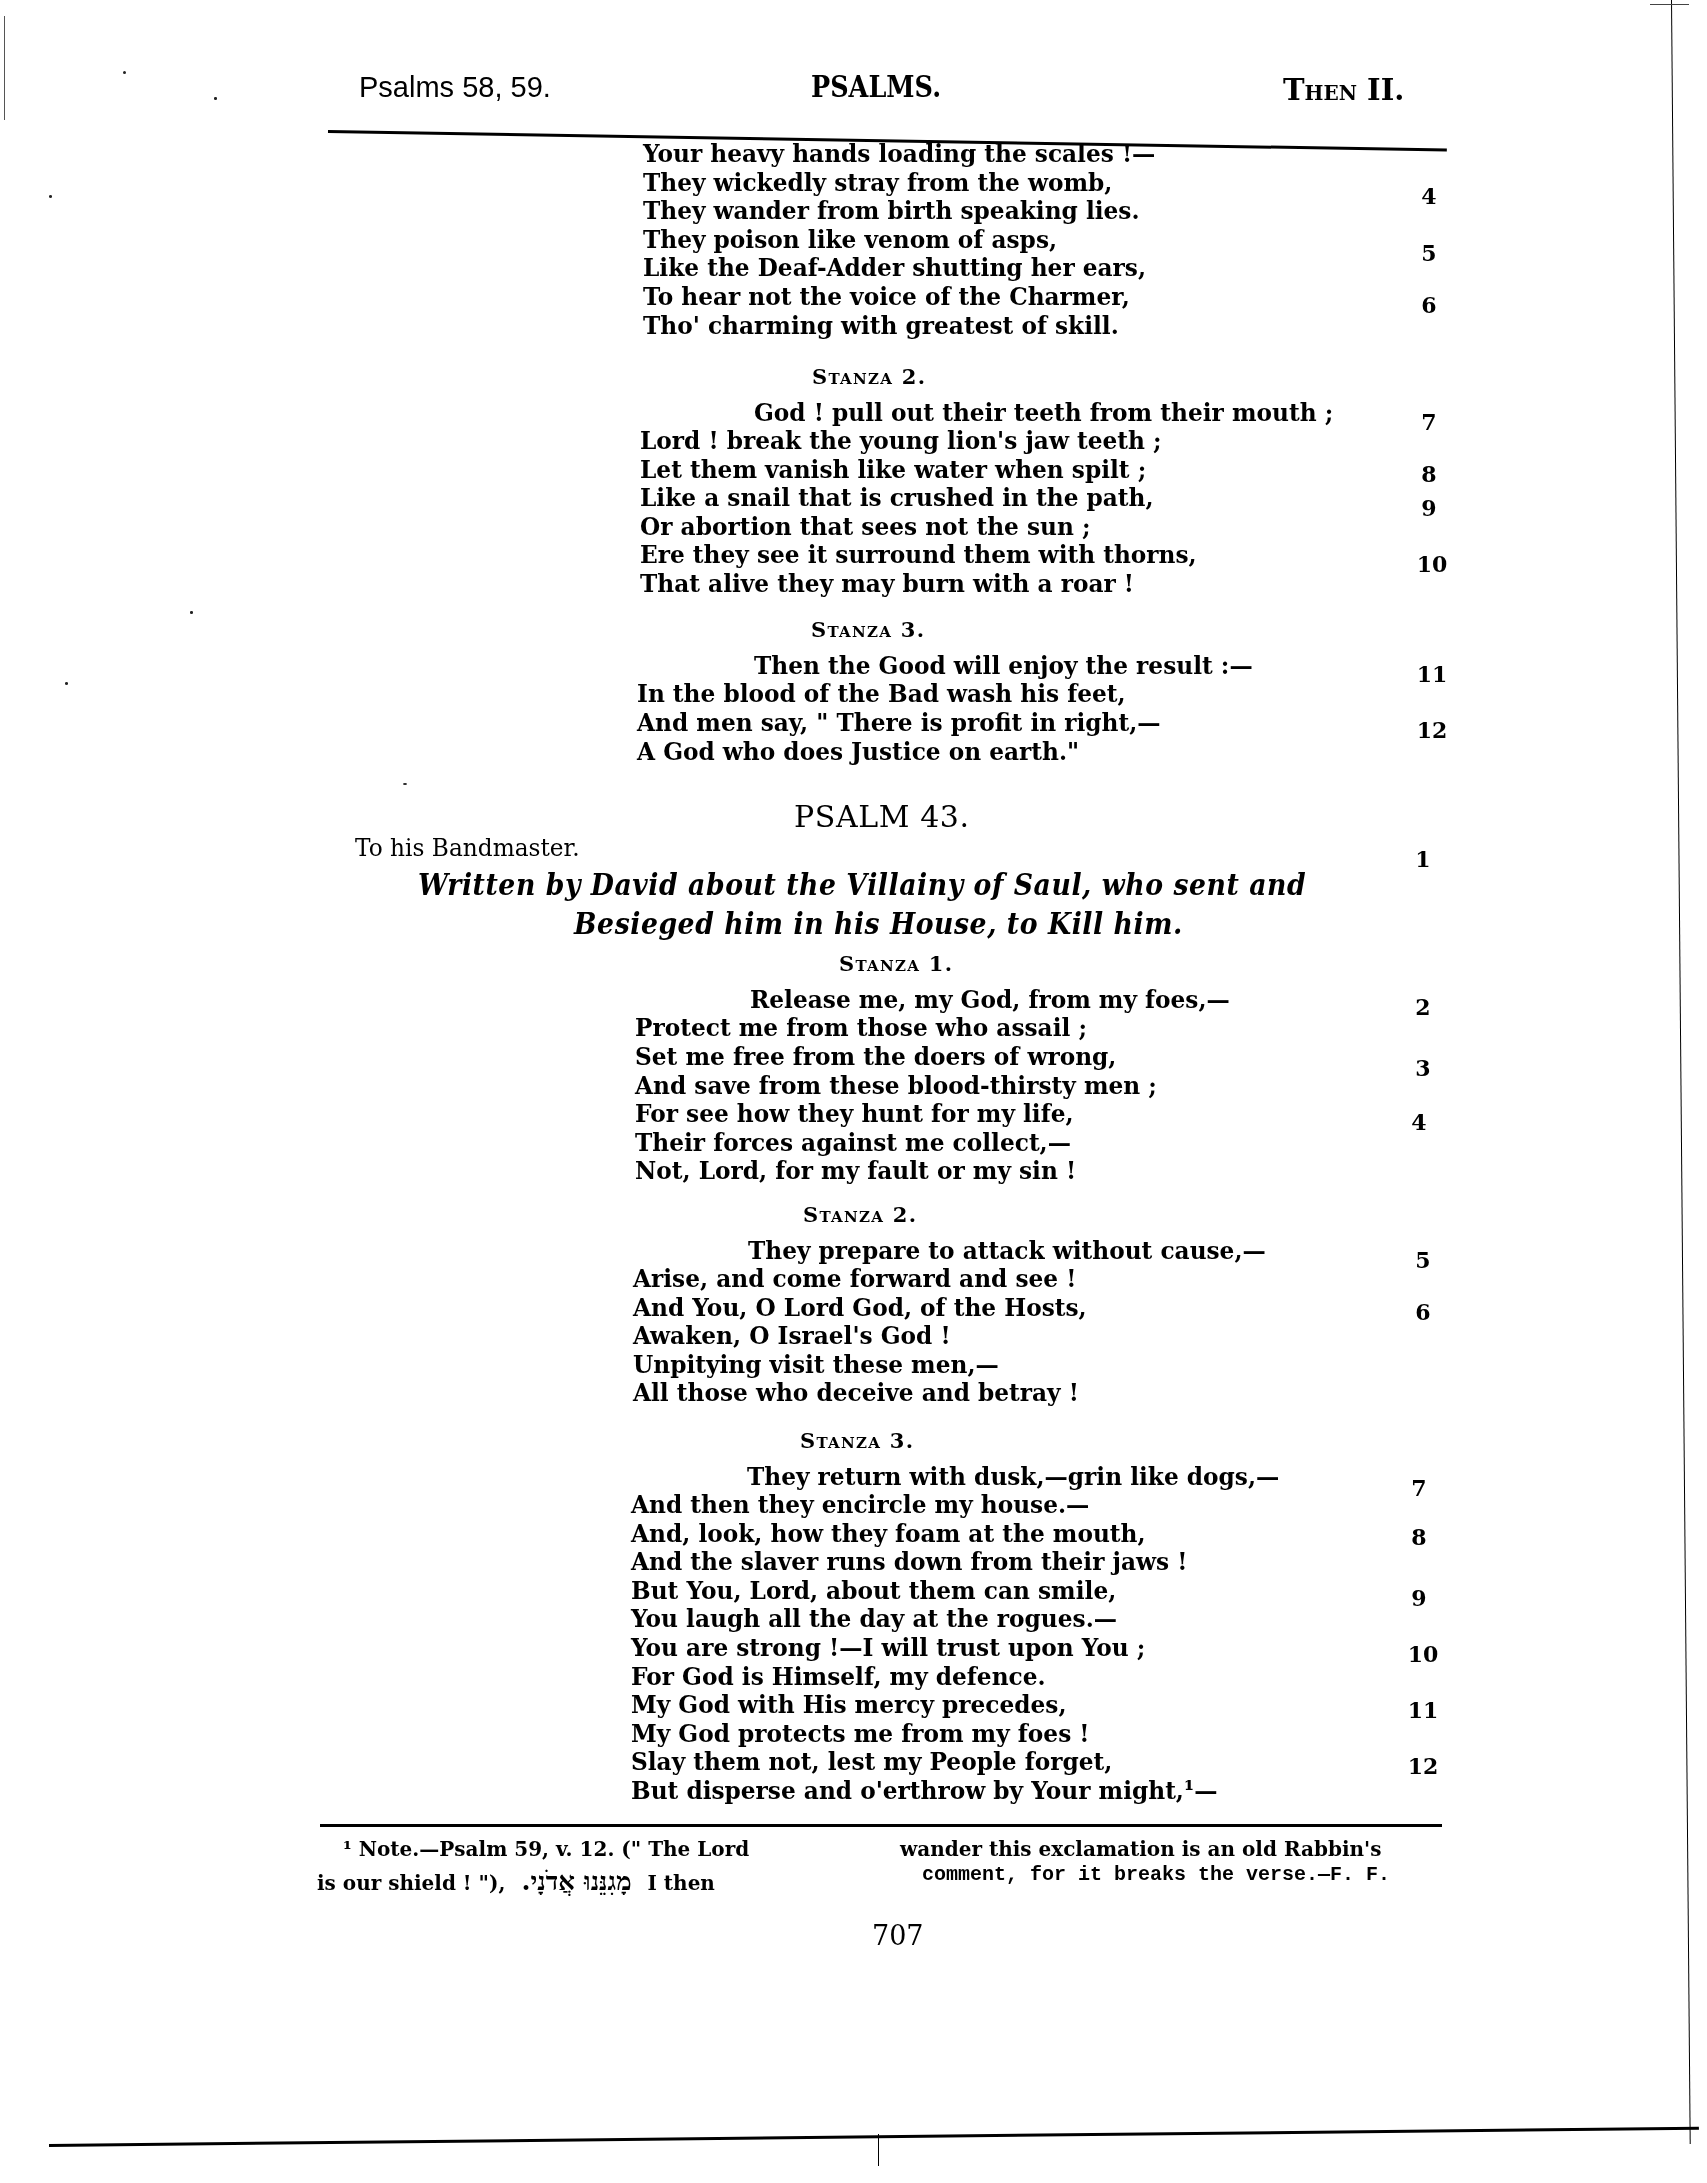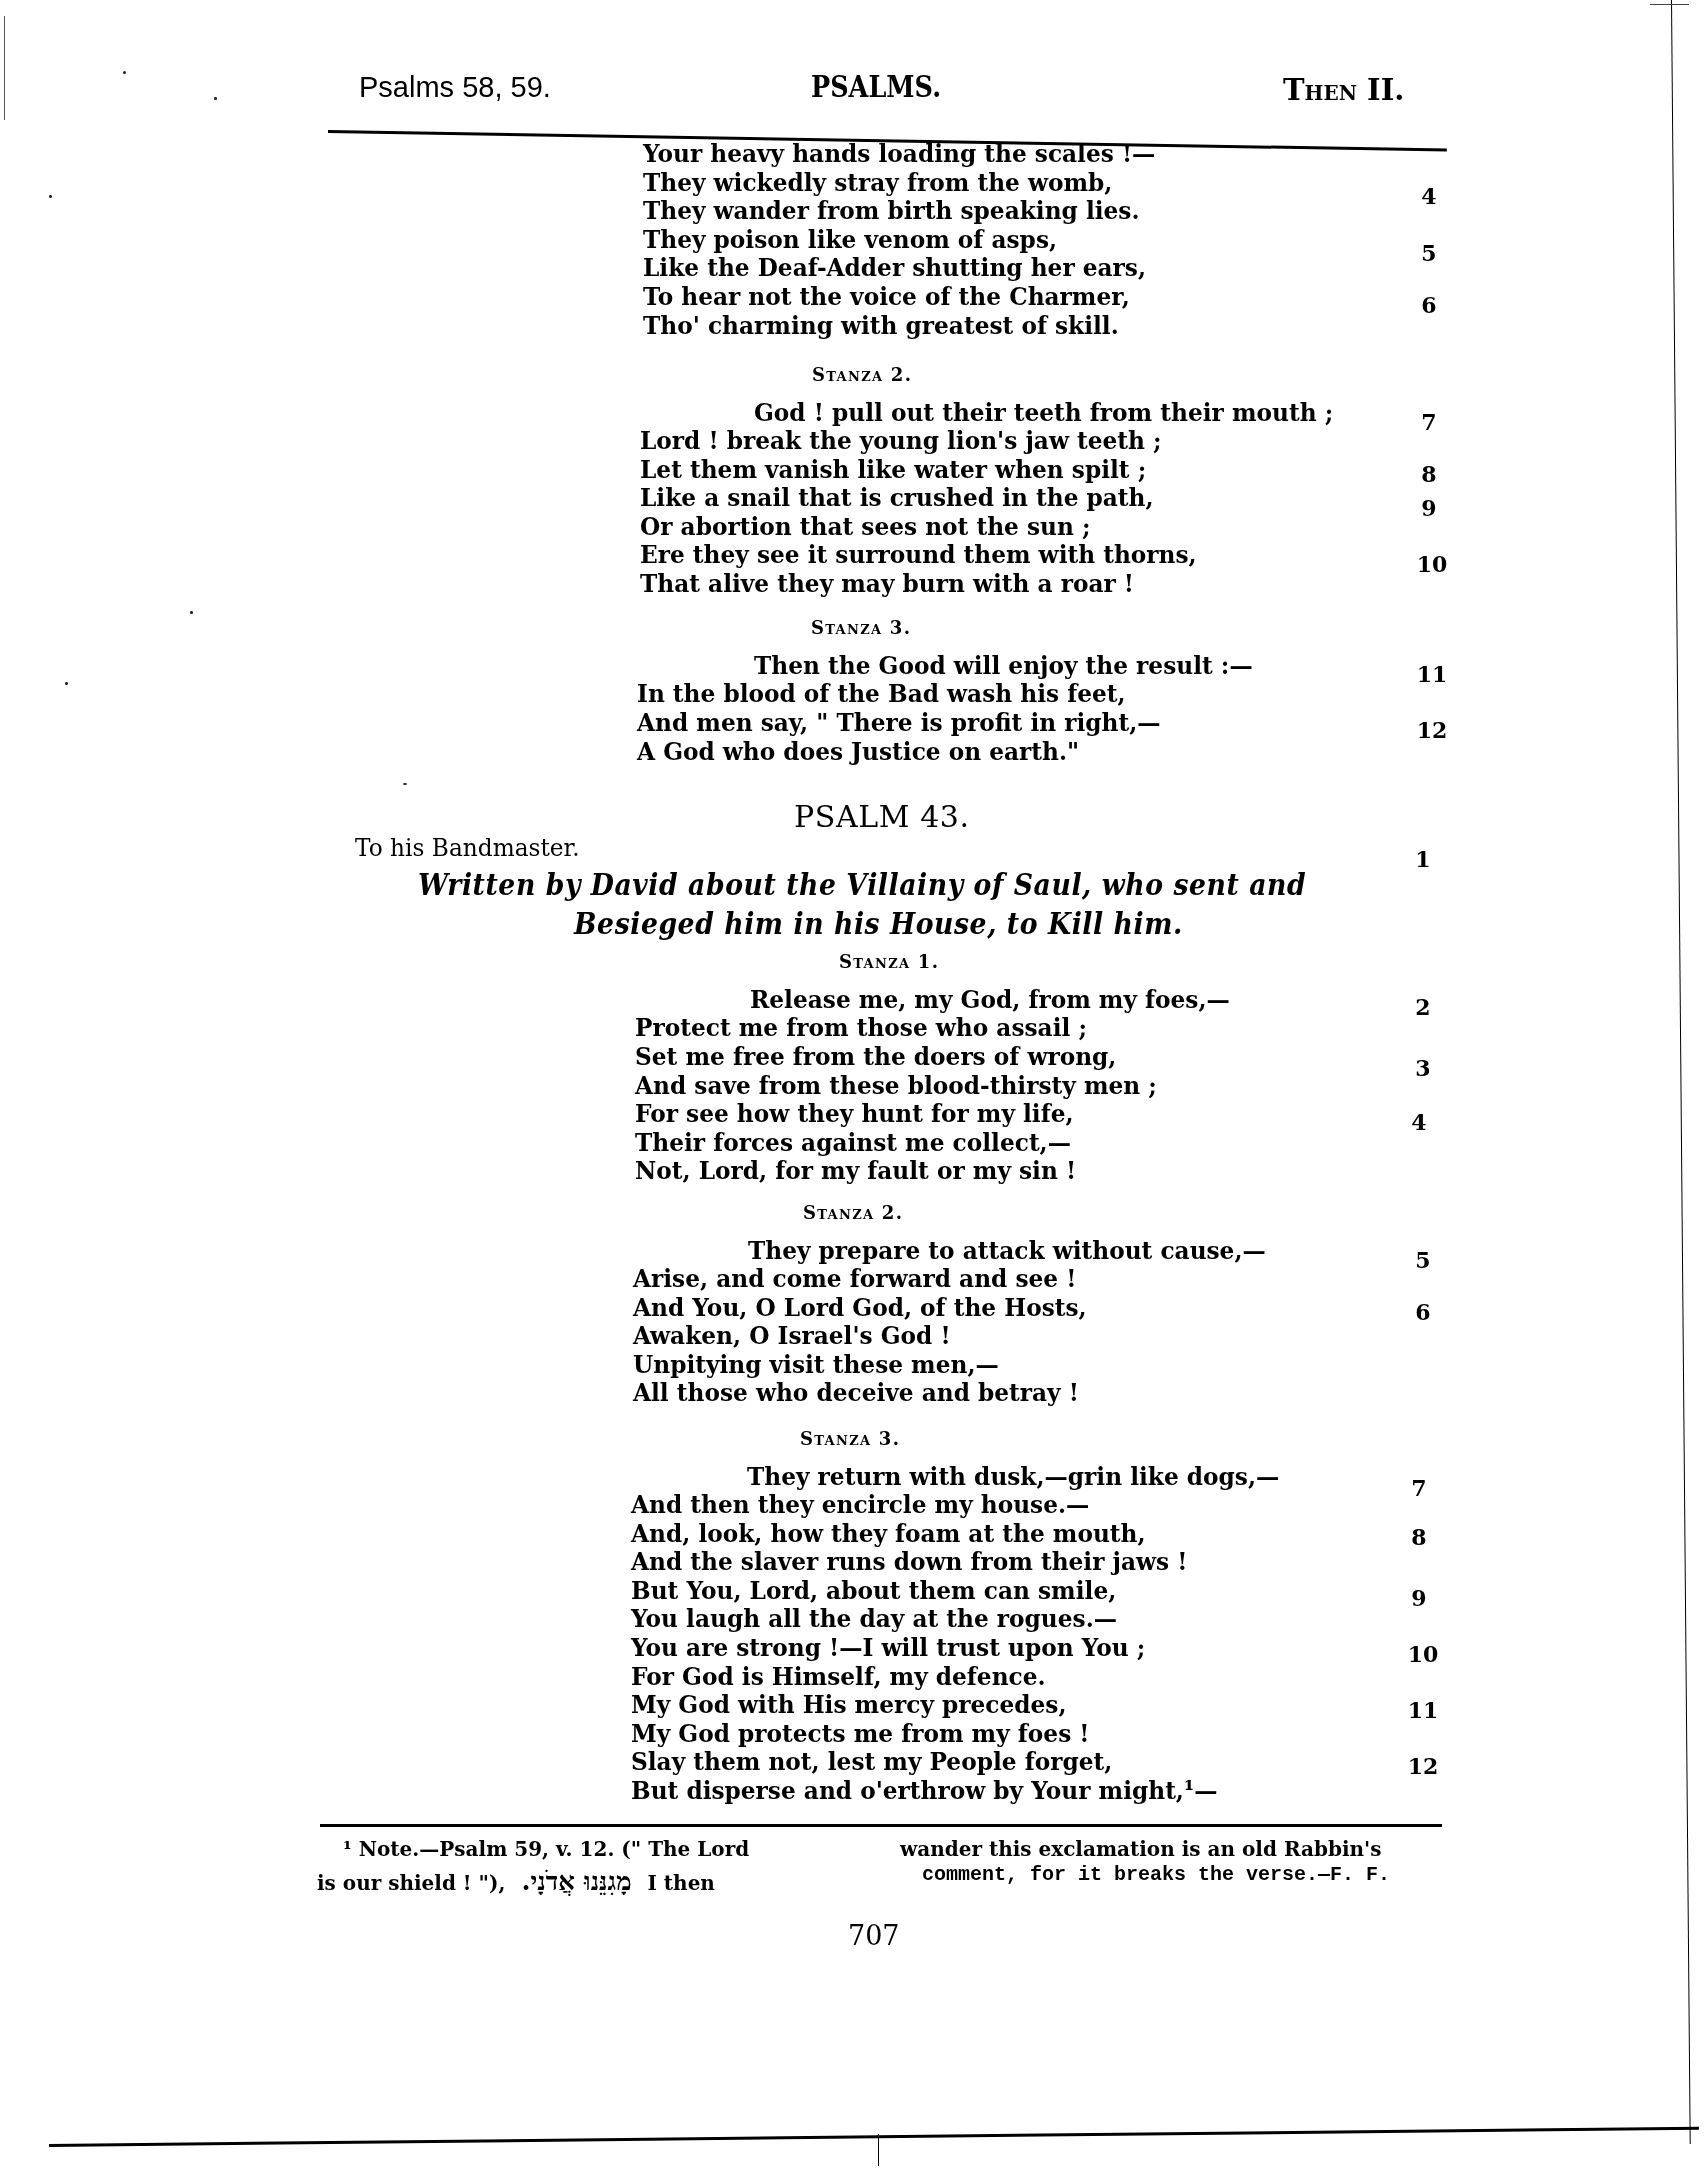--- a/index.html
+++ b/index.html
@@ -4,26 +4,26 @@
 <style>
   html, body { margin: 0; padding: 0; background: #ffffff; }
   body { width: 1707px; height: 2183px; position: relative; overflow: hidden; }
   .page { position: absolute; left: 0; top: 0; width: 1707px; height: 2183px; background: #fff; color: #000; font-family: "DejaVu Serif", "Liberation Serif", serif; }
   .abs { position: absolute; white-space: nowrap; }
   .hdr-left { left: 359px; top: 71px; font-family: Liberation Sans, sans-serif; font-size: 29px; }
   .hdr-center { left: 811px; top: 70px; font-family: "DejaVu Serif", serif; font-weight: bold; font-size: 29px; transform: scaleX(0.88); transform-origin: left top; }
   .hdr-right { left: 1283px; top: 73px; font-family: "DejaVu Serif", serif; font-weight: bold; font-size: 29px; font-variant: small-caps; }
   .rule { position: absolute; background: #000; height: 2.6px; transform-origin: left center; }
   .line { font-family: "DejaVu Serif", serif; font-weight: bold; font-size: 25px; line-height: 29px; transform: scaleX(0.93); transform-origin: left top; }
-  .stanza { font-family: "DejaVu Serif", serif; font-weight: bold; font-size: 18px; font-variant: small-caps; letter-spacing: 1.3px; }
+  .stanza { font-family: "DejaVu Serif", serif; font-weight: bold; font-size: 21px; font-variant: small-caps; letter-spacing: 1.3px; }
   .vnum { font-family: "DejaVu Serif", serif; font-weight: bold; font-size: 22px; width: 52px; text-align: center; }
   .psalm-title { font-family: "DejaVu Serif", serif; font-size: 30px; letter-spacing: 0.6px; }
   .fraktur { font-family: "DejaVu Serif", serif; font-weight: bold; font-size: 29px; font-style: italic; letter-spacing: 0.6px; transform: scaleX(0.92); transform-origin: left top; }
   .footnote { font-family: "DejaVu Serif", serif; font-weight: bold; font-size: 20px; }
-  .pagenum { font-family: "DejaVu Serif", serif; font-size: 27px; }
+  .pagenum { font-family: "DejaVu Serif", serif; font-size: 27px; margin-left: 24px; }
   .edge { position: absolute; background: #000; }
   .speck { position: absolute; background: #222; border-radius: 50%; }
 </style>
 </head>
 <body>
 
 <div class="page">
 
   <div class="edge" style="left:3.9px; top:15.6px; width:1.3px; height:104px; background:#555;"></div>
   <div class="edge" style="left:1671px; top:0; width:1.3px; height:2144px; transform: rotate(-0.5deg); transform-origin: top left;"></div>

